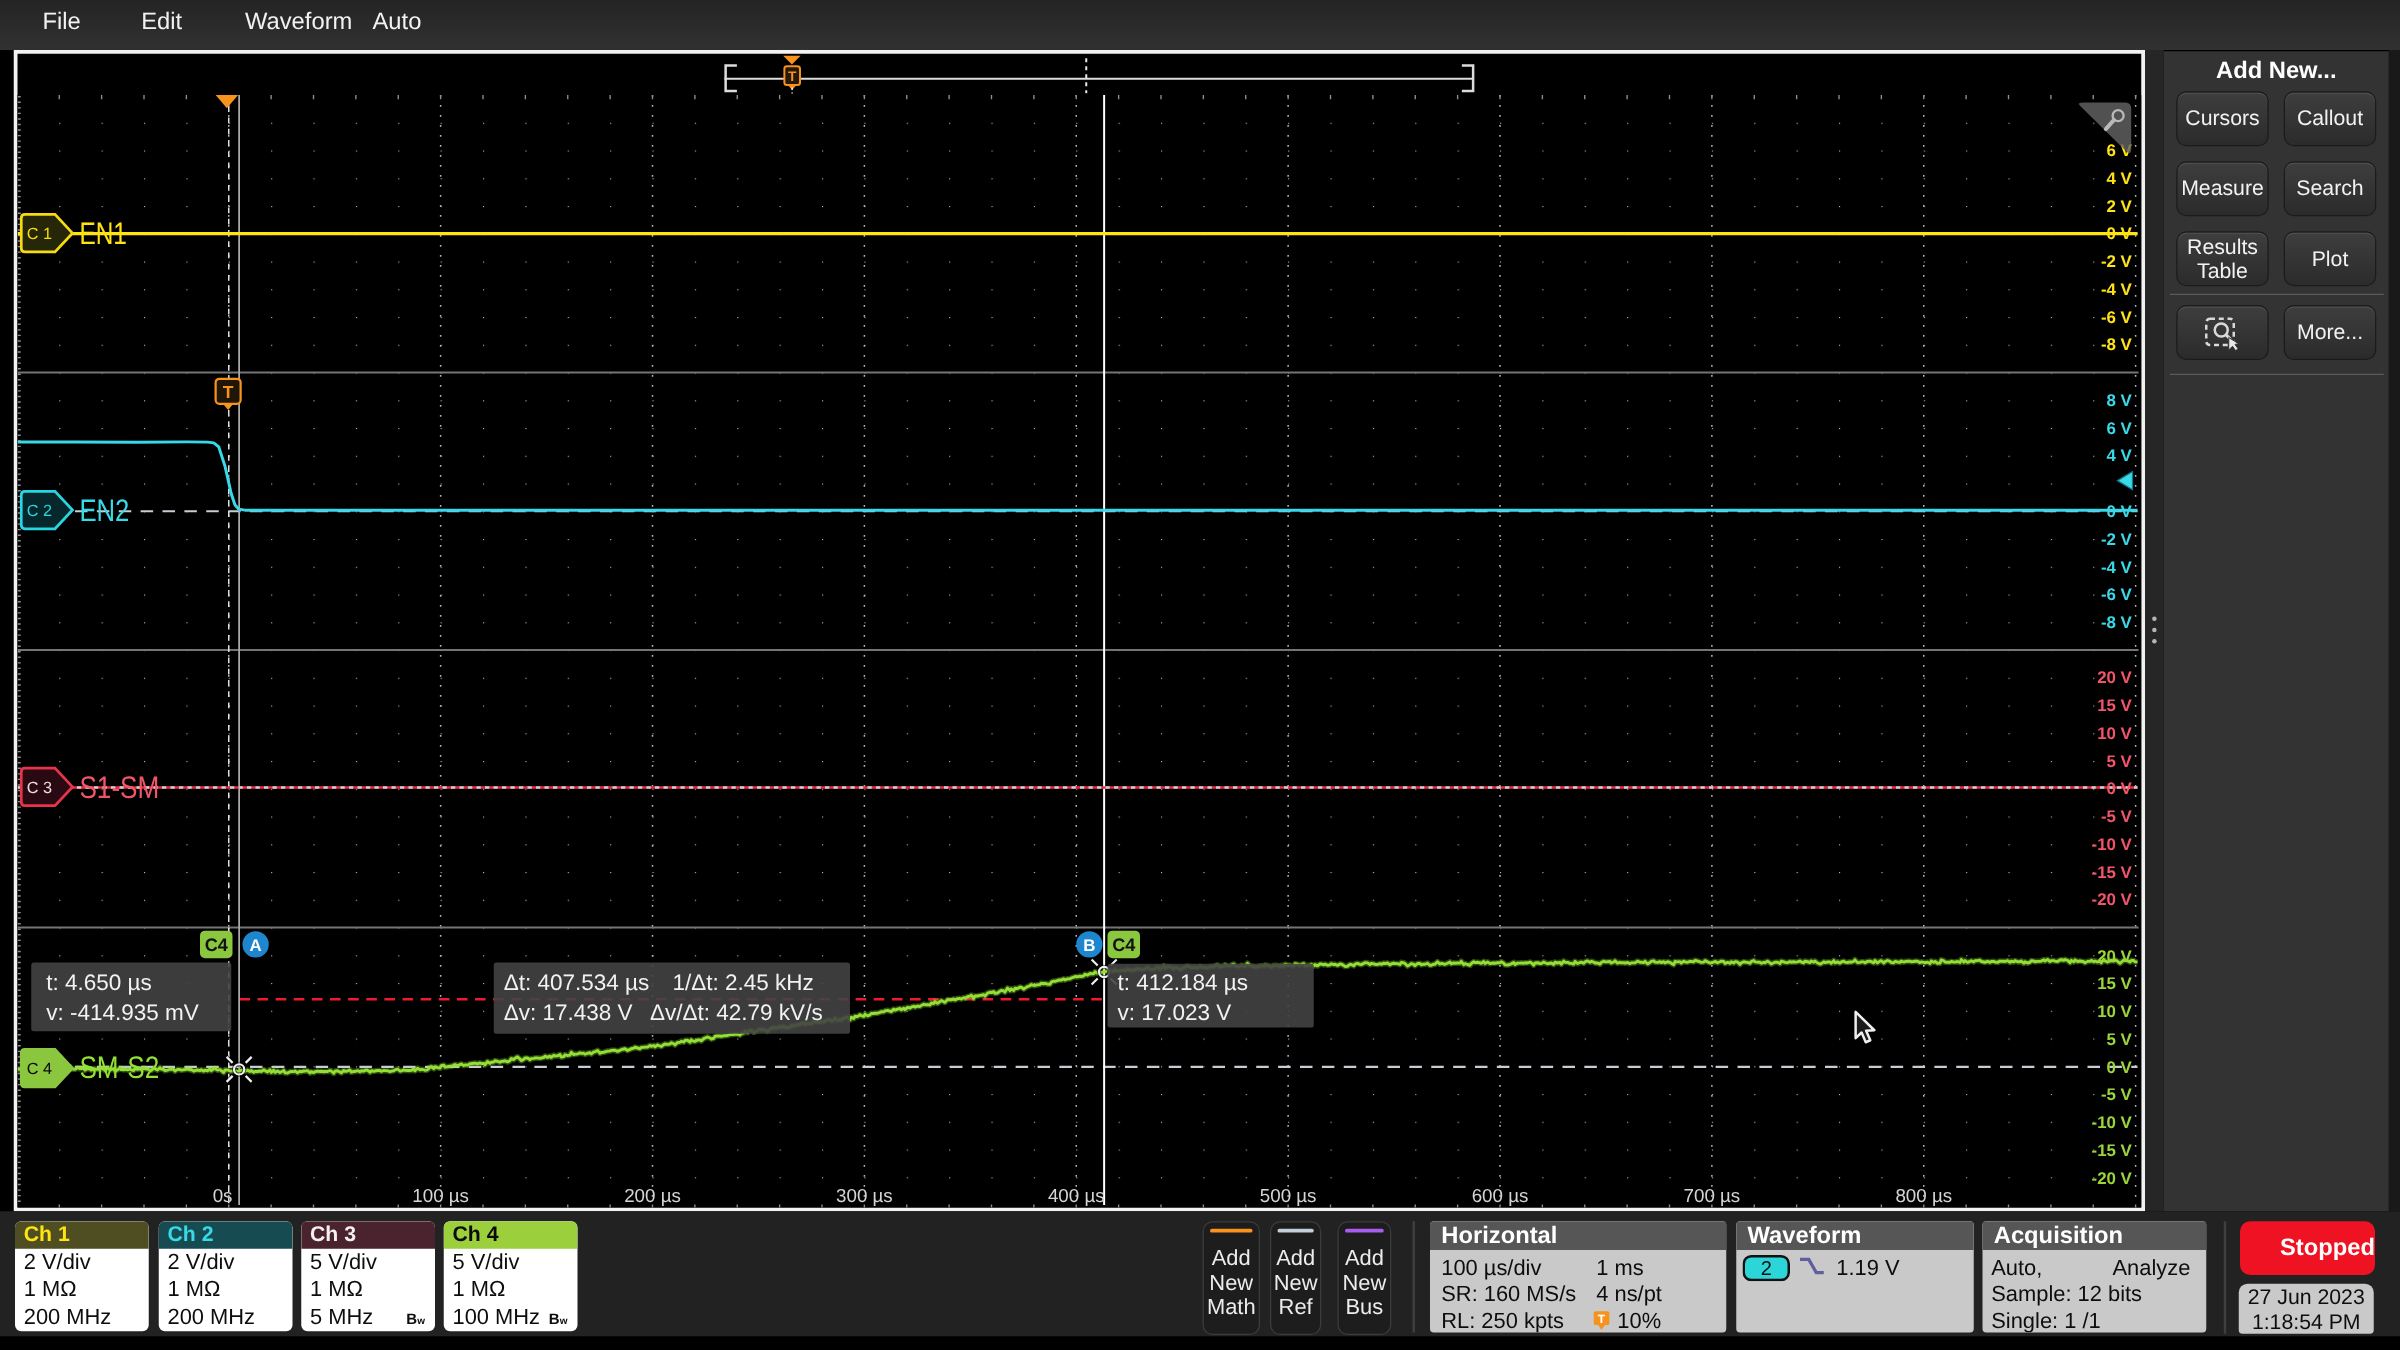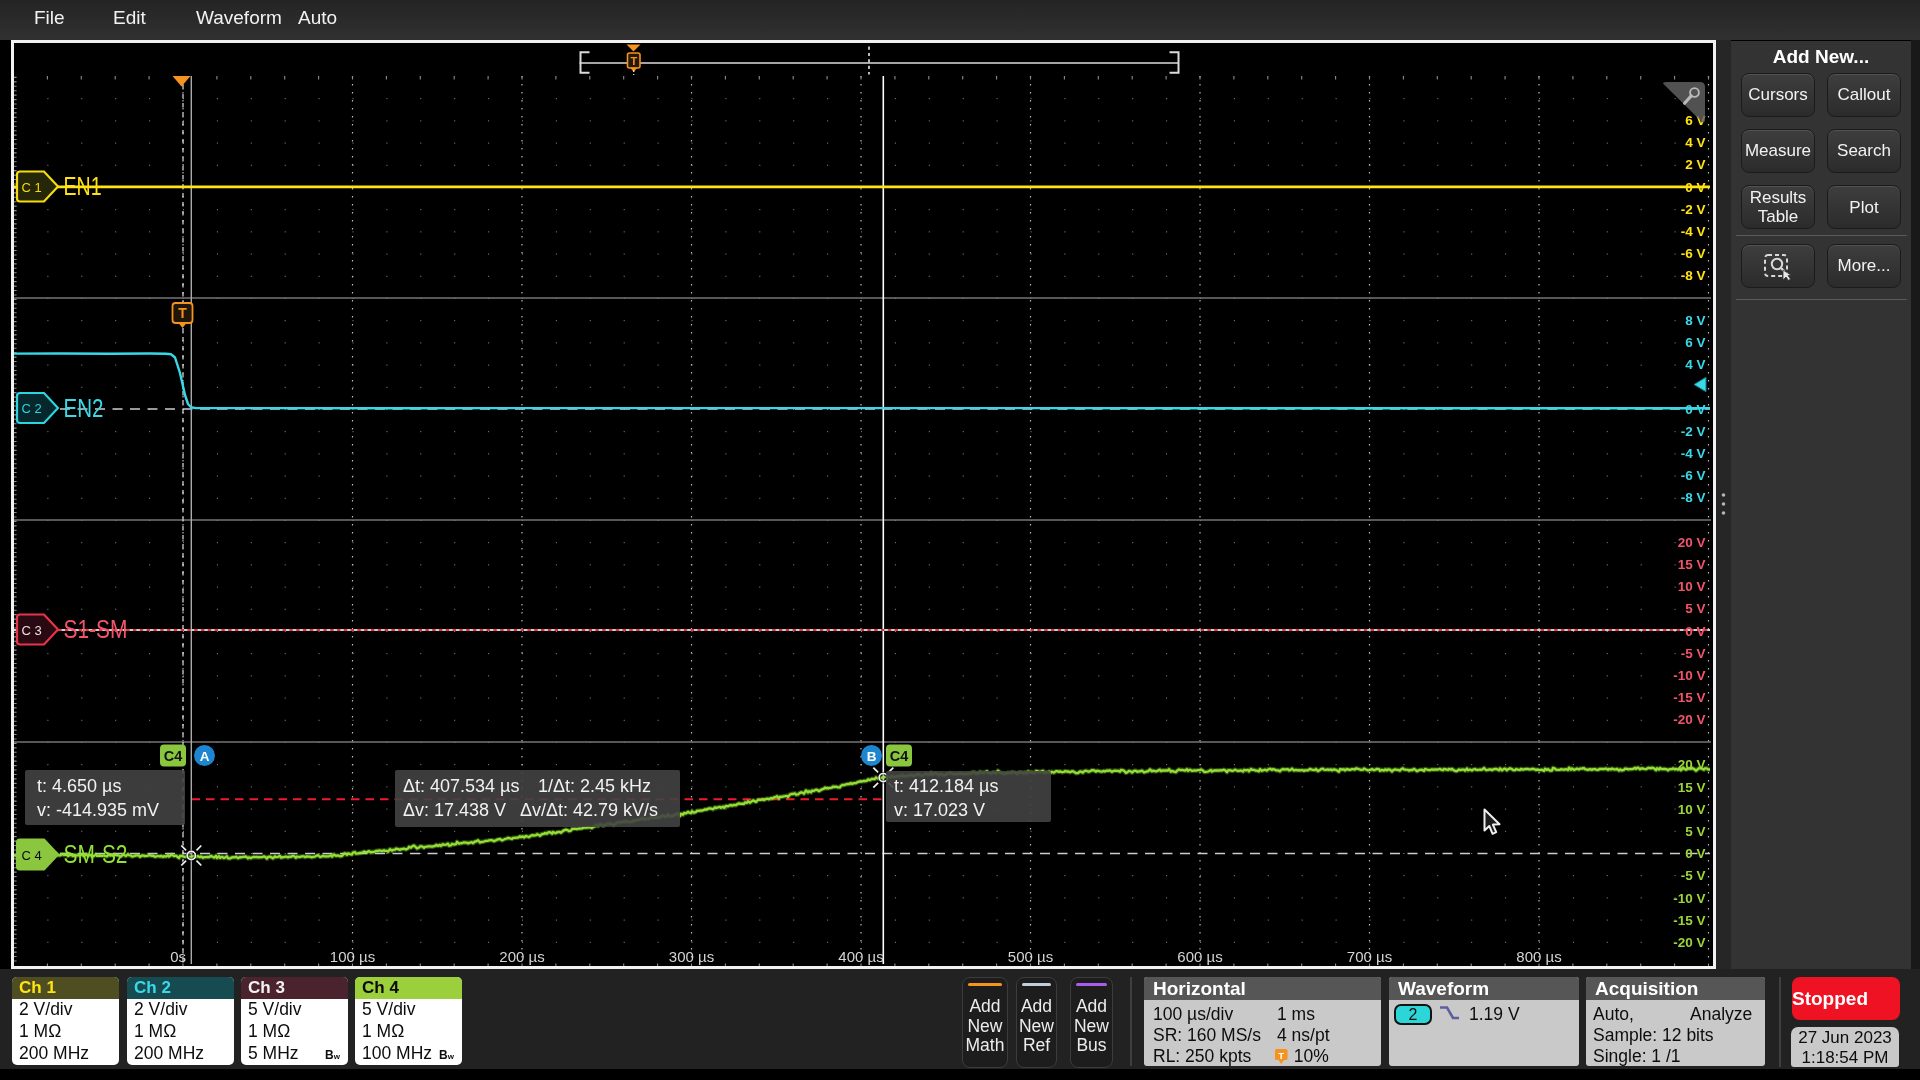--- a/index.html
+++ b/index.html
@@ -29,21 +29,21 @@
 .chb .h{height:22px;font-size:17px;font-weight:700;padding:1px 0 0 7px}
 .chb .r{font-size:17.5px;color:#0d0d0d;padding-left:7px;height:22px;line-height:21px;position:relative}
 .addb{position:absolute;top:8px;height:91px;background:#1d1d1d;border:1px solid #3c3c3c;border-radius:8px;
   color:#ececec;font-size:17.5px;line-height:19.5px;text-align:center;padding-top:19px}
 .addb i{position:absolute;top:5px;left:5px;right:5px;height:3px;border-radius:2px;font-style:normal}
 .pan{position:absolute;top:8px;height:89px;background:#c9c9c9;border-radius:3px;overflow:hidden}
 .pan .h{height:23px;background:#565656;color:#fff;font-size:19px;font-weight:700;padding:0 0 0 9px;line-height:23px}
 .pan .b{position:relative;font-size:17.5px;color:#0d0d0d}
 .pan .b div{position:absolute;white-space:nowrap}
 #stopped{position:absolute;left:1792px;top:8px;width:108px;height:43px;background:#ef1222;border-radius:8px;
-  color:#fff;font-weight:700;font-size:19px;text-align:left;line-height:43px}
+  color:#fff;font-weight:700;font-size:19px;text-align:right;line-height:43px}
 #dtime{position:absolute;left:1791px;top:58px;width:108px;height:40px;background:#c9c9c9;border-radius:7px 7px 3px 3px;
   color:#0d0d0d;font-size:17px;text-align:center;line-height:20px;padding-top:1px}
 .vdiv{position:absolute;top:8px;width:2px;height:89px;background:#3f3f3f}
 </style></head><body>
 <div id="menubar">
     <span style="left:34px">File</span>
     <span style="left:113px">Edit</span>
     <span style="left:196px">Waveform</span>
     <span style="left:298px">Auto</span>
   </div>

